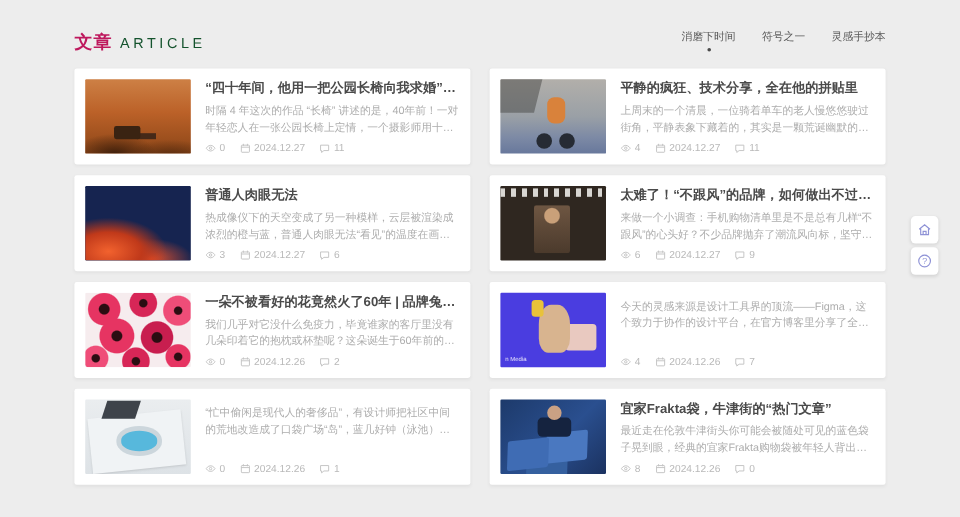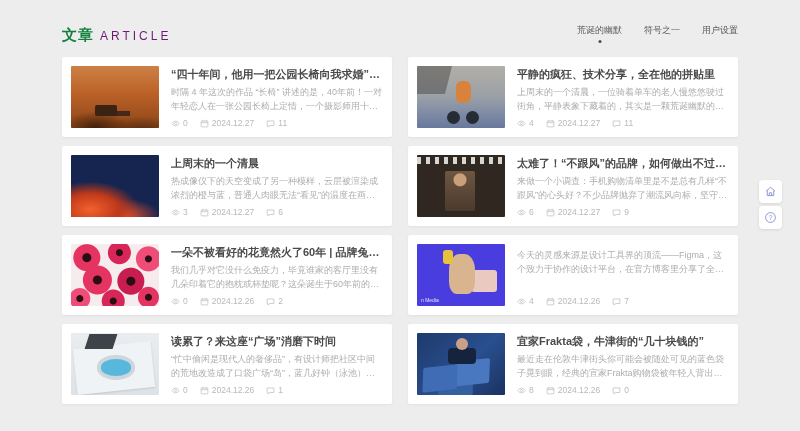--- a/index.html
+++ b/index.html
@@ -4,22 +4,22 @@
 <style>
   * { margin:0; padding:0; box-sizing:border-box; }
   html,body { width:800px; height:431px; overflow:hidden; }
   body {
     font-family:"Liberation Sans","DejaVu Sans",sans-serif;
     background:#ededed; color:#444;
     position:relative;
   }
   
   .header { width:676px; margin:0 auto; padding-top:24px; display:flex; align-items:flex-end; justify-content:space-between; }
-  .title-zh { font-size:15px; font-weight:bold; color:#15803d; letter-spacing:1px; }
-  .title-en { font-size:12px; color:#701a75; letter-spacing:3px; margin-left:6px;text-align:right; }
+  .title-zh { font-size:15px; font-weight:bold; color:#be185d; letter-spacing:1px; }
+  .title-en { font-size:12px; color:#14532d; letter-spacing:3px; margin-left:6px;text-align:right; }
   .top-nav { display:flex; gap:22px; padding-bottom:2px; }
   .nav-item { position:relative; font-size:9px; color:#5a5a5a; cursor:pointer; padding-bottom:6px; }
   .nav-item.active::after {
     content:""; position:absolute; left:50%; bottom:0; transform:translateX(-50%);
     width:3px; height:3px; border-radius:50%; background:#4a4a4a;
   }
   
   .grid {
     width:676px; margin:12px auto 0;
     display:grid; grid-template-columns:330px 330px; column-gap:16px; row-gap:9px;
@@ -107,27 +107,27 @@
 </style>
 </head>
 <body>
 
 <div class="header">
   <div>
     <span class="title-zh">文章</span><span class="title-en">ARTICLE</span>
   </div>
   <div class="top-nav">
       <div class="nav-item active">
-    <span>荒诞的幽默</span>
+    <span>消磨下时间</span>
   </div>
       <div class="nav-item">
     <span>符号之一</span>
   </div>
       <div class="nav-item">
-    <span>用户设置</span>
+    <span>灵感手抄本</span>
   </div>
     </div>
 </div>
 
 <div class="grid">
     <div class="card">
     <div class="thumb t1">
 
       <i class="cap"></i>
     </div>
@@ -190,21 +190,21 @@
         </span>
       </div>
     </div>
   </div>
     <div class="card">
     <div class="thumb t3">
 
       <i class="cap"></i>
     </div>
     <div class="card-body">
-      <div class="card-title">上周末的一个清晨</div>
+      <div class="card-title">普通人肉眼无法</div>
       <div class="card-excerpt">热成像仪下的天空变成了另一种模样，云层被渲染成浓烈的橙与蓝，普通人肉眼无法“看见”的温度在画面里分外迷人，镜头、炙热的色彩定格下每个瞬间，我们记录片刻入冬的温柔。</div>
       <div class="card-meta">
         <span class="meta-item">
           <svg viewBox="0 0 16 16">
               <path d="M1.5 8s2.5-4.2 6.5-4.2S14.5 8 14.5 8 12 12.2 8 12.2 1.5 8 1.5 8z"></path>
               <circle cx="8" cy="8" r="1.8"></circle>
             </svg>
           <span>3</span>
         </span>
         <span class="meta-item">
@@ -320,21 +320,20 @@
       </div>
     </div>
   </div>
     <div class="card">
     <div class="thumb t7">
       <i class="d1"></i>
 
       <i class="cap"></i>
     </div>
     <div class="card-body">
-      <div class="card-title">读累了？来这座“广场”消磨下时间</div>
       <div class="card-excerpt">“忙中偷闲是现代人的奢侈品”，有设计师把社区中间的荒地改造成了口袋广场“岛”，蓝几好钟（泳池）像一块宝石嵌在广场中央（三角），慢下来散散步或者什么也不做BORE里午后…</div>
       <div class="card-meta">
         <span class="meta-item">
           <svg viewBox="0 0 16 16">
               <path d="M1.5 8s2.5-4.2 6.5-4.2S14.5 8 14.5 8 12 12.2 8 12.2 1.5 8 1.5 8z"></path>
               <circle cx="8" cy="8" r="1.8"></circle>
             </svg>
           <span>0</span>
         </span>
         <span class="meta-item">
@@ -353,21 +352,21 @@
       </div>
     </div>
   </div>
     <div class="card">
     <div class="thumb t8">
       <i class="d1"></i>
 
       <i class="cap"></i>
     </div>
     <div class="card-body">
-      <div class="card-title">宜家Frakta袋，牛津街的“几十块钱的”</div>
+      <div class="card-title">宜家Frakta袋，牛津街的“热门文章”</div>
       <div class="card-excerpt">最近走在伦敦牛津街头你可能会被随处可见的蓝色袋子晃到眼，经典的宜家Frakta购物袋被年轻人背出了潮流感，几十块钱的“袋”子，凭什么成了奢侈品“新宠”，我们…</div>
       <div class="card-meta">
         <span class="meta-item">
           <svg viewBox="0 0 16 16">
               <path d="M1.5 8s2.5-4.2 6.5-4.2S14.5 8 14.5 8 12 12.2 8 12.2 1.5 8 1.5 8z"></path>
               <circle cx="8" cy="8" r="1.8"></circle>
             </svg>
           <span>8</span>
         </span>
         <span class="meta-item">

